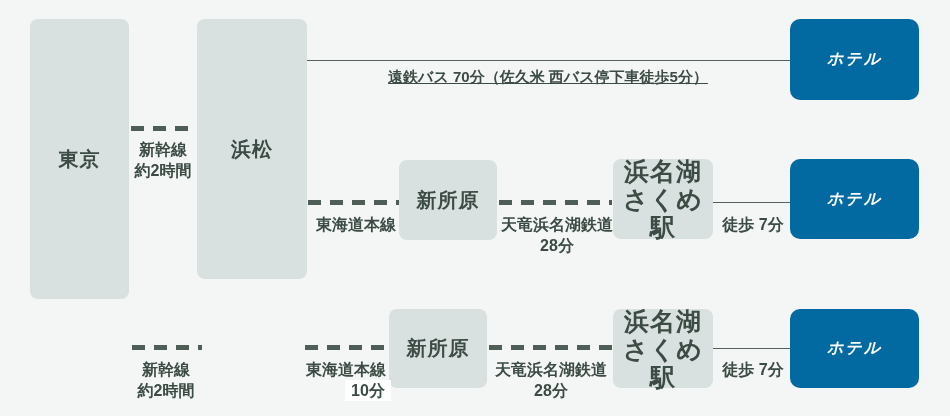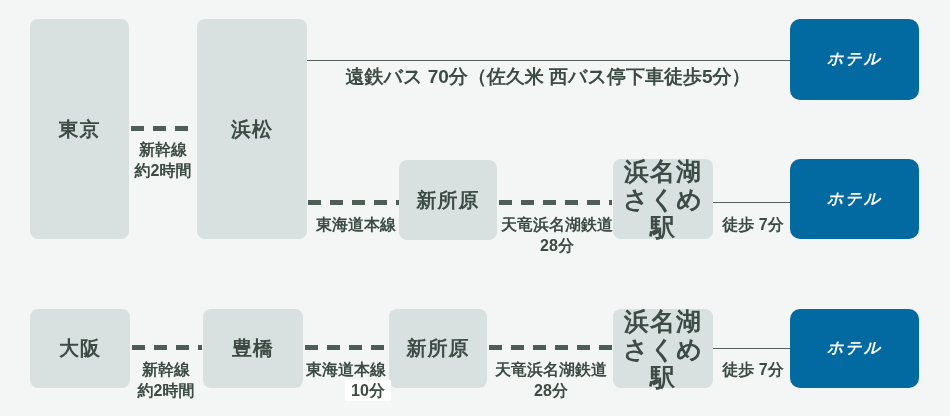--- a/index.html
+++ b/index.html
@@ -46,21 +46,21 @@
   }
   .edge-label{
     position:absolute;
     color:#3c4b44;
     font-size:16px;
     font-weight:600;
     text-align:center;
     line-height:21px;
     white-space:nowrap;
   }
-  .edge-label.bus{font-size:19px;line-height:20px;}
+  .edge-label.bus{font-size:15px;line-height:20px;text-decoration:underline;}
   .edge-label .hl{
     background:#ffffff;
     display:inline-block;
     padding:0 6px;
     margin-left:44px;
   }
 </style>
 </head>
 <body>
 
@@ -70,49 +70,43 @@
   <div class="line-solid" style="left:306px;top:60px;width:484px"></div>
   <div class="line-dashed" style="left:308px;top:200px;width:91px"></div>
   <div class="line-dashed" style="left:499px;top:200px;width:113px"></div>
   <div class="line-solid" style="left:713px;top:202px;width:77px"></div>
 
   <div class="line-dashed" style="left:132px;top:345px;width:70px"></div>
   <div class="line-dashed" style="left:305px;top:345px;width:84px"></div>
   <div class="line-dashed" style="left:489px;top:345px;width:123px"></div>
   <div class="line-solid" style="left:713px;top:348px;width:77px"></div>
 
-  <div class="station" style="left:30px;top:19px;width:99px;height:220px">
+  <div class="station" style="left:30px;top:19px;width:99px;height:280px">
     <span>東京</span>
   </div>
-  <div class="station" style="left:197px;top:19px;width:110px;height:220px">
+  <div class="station" style="left:197px;top:19px;width:110px;height:260px">
     <span>浜松</span>
   </div>
   <div class="station" style="left:399px;top:160px;width:98px;height:80px">
     <span>新所原</span>
   </div>
   <div class="station" style="left:613px;top:159px;width:100px;height:80px">
     <span class="two-line">
       <span>浜名湖</span>
       <span>さくめ駅</span>
     </span>
   </div>
 
   <div class="hotel" style="left:790px;top:19px;width:129px;height:81px">
     <span>ホテル</span>
   </div>
   <div class="hotel" style="left:790px;top:159px;width:129px;height:80px">
     <span>ホテル</span>
   </div>
 
-  <div class="station" style="left:30px;top:309px;width:100px;height:79px">
-    <span>大阪</span>
-  </div>
-  <div class="station" style="left:203px;top:309px;width:100px;height:79px">
-    <span>豊橋</span>
-  </div>
   <div class="station" style="left:389px;top:309px;width:98px;height:79px">
     <span>新所原</span>
   </div>
   <div class="station" style="left:613px;top:309px;width:100px;height:79px">
     <span class="two-line">
       <span>浜名湖</span>
       <span>さくめ駅</span>
     </span>
   </div>
 

